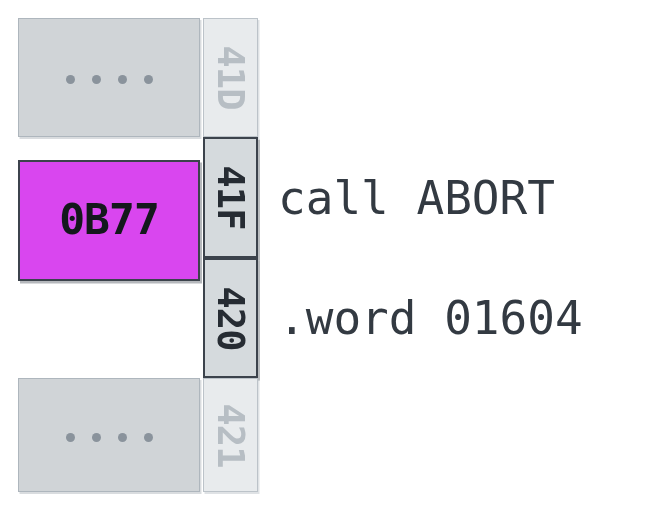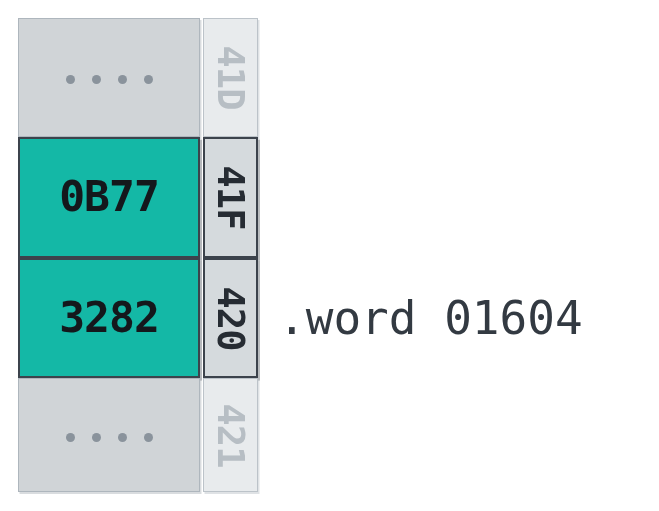--- a/index.html
+++ b/index.html
@@ -52,23 +52,24 @@
     height: 100%;
     box-sizing: border-box;
     display: flex;
     align-items: center;
     justify-content: center;
     border: 1.5px solid #aeb6bd;
     background: #d0d4d7;
     box-shadow: 1.5px 2px 0 rgba(130,140,150,0.30);
   }
   .value-cell.active {
-    background: #14b8a6;
+    background: #d946ef;
     border: 2.2px solid #3c434c;
     box-shadow: 2px 2.5px 0 rgba(70,78,88,0.40);
+    margin-top: 23px;
   }
 
   .value-text {
     font-family: "DejaVu Sans Mono", monospace;
     font-size: 43px;
     font-weight: 700;
     color: #14181c;
     letter-spacing: -1px;
     line-height: 1;
     transform: translateY(-1px);
@@ -172,23 +173,20 @@
     <div class="mem-row row-41f">
       <div class="value-cell active">
         <div class="value-text">0B77</div>
       </div>
       <div class="addr-cell active">
         <div class="addr-text">41F</div>
       </div>
     </div>
 
     <div class="mem-row row-420">
-      <div class="value-cell active">
-        <div class="value-text">3282</div>
-      </div>
       <div class="addr-cell active">
         <div class="addr-text">420</div>
       </div>
     </div>
 
     <div class="mem-row row-421">
       <div class="value-cell">
         <div class="dots">
           <span></span>
           <span></span>
@@ -197,16 +195,17 @@
         </div>
       </div>
       <div class="addr-cell">
         <div class="addr-text">421</div>
       </div>
     </div>
 
   </div>
 
   <div class="annotations">
+    <div class="annotation ann-41f">call ABORT</div>
     <div class="annotation ann-420">.word 01604</div>
   </div>
 
 </div>
 
 </body></html>

